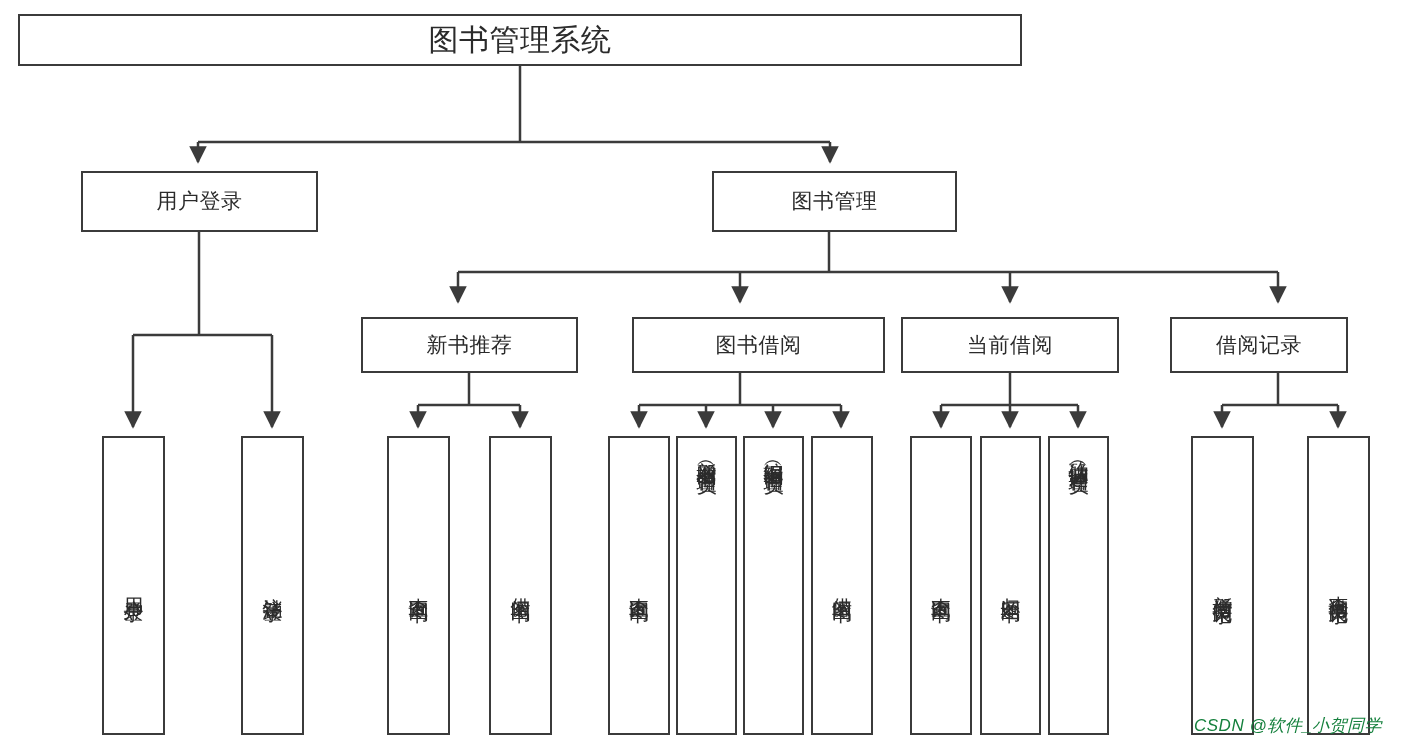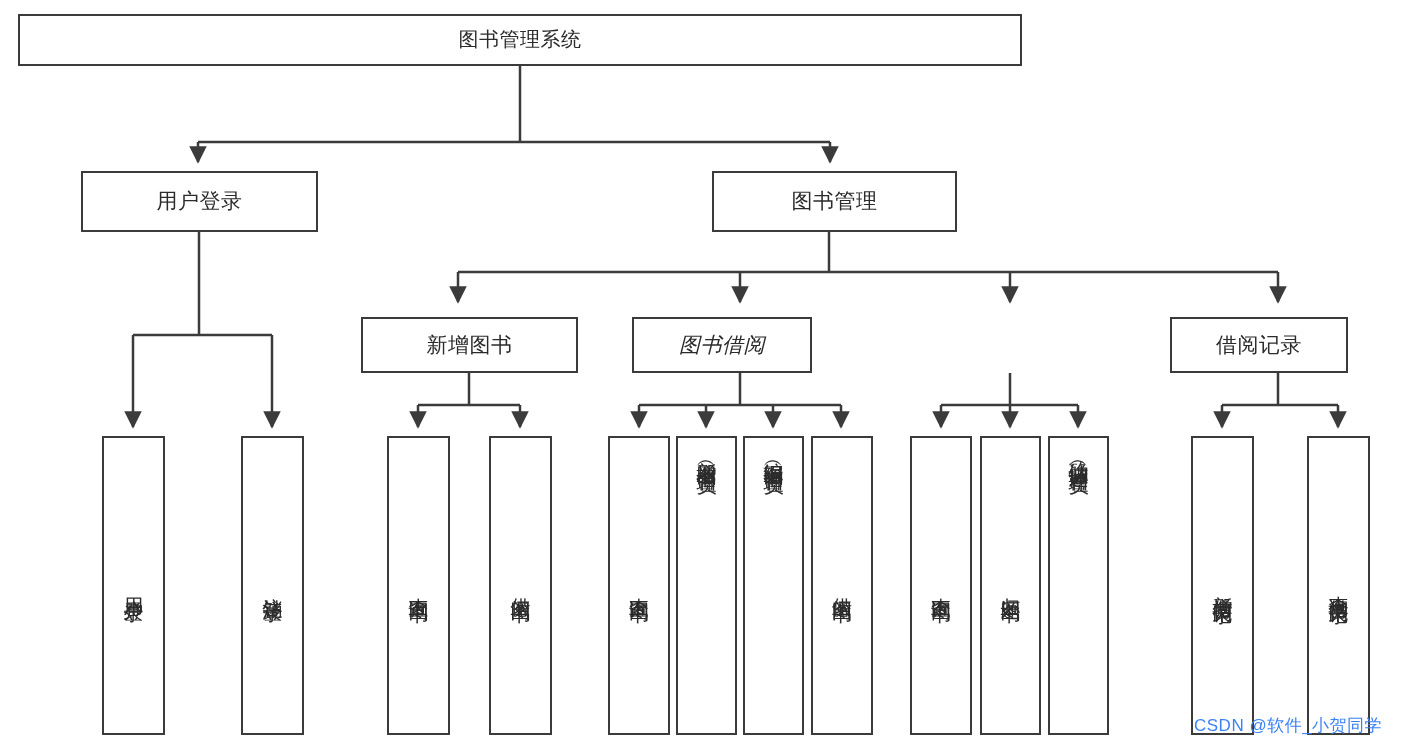--- a/index.html
+++ b/index.html
@@ -41,46 +41,47 @@
     text-align: center;
     line-height: 1.18;
     letter-spacing: 0.5px;
     color: #2b2b2b;
   }
   .node.horiz .label {
     font-size: 21px;
     writing-mode: horizontal-tb;
   }
   .node.root .label {
-    font-size: 20px;
+    font-size: 30px;
   }
   .node.vert {
     align-items: flex-start;
     justify-content: center;
     padding-top: 8px;
   }
   .node.vert .label {
     writing-mode: vertical-rl;
     text-orientation: upright;
     font-size: 20px;
     line-height: 1.25;
     letter-spacing: 2px;
     white-space: nowrap;
   }
   .node.vert.centered {
     align-items: center;
     padding-top: 0;
   }
   .watermark {
     position: absolute;
-    color: #3b82f6;
+    color: #15803d;
     font-size: 17px;
     white-space: nowrap;
     letter-spacing: 0.5px;
     font-family: "Liberation Sans", "DejaVu Sans", sans-serif;
+    font-style: italic;
   }
 </style>
 </head>
 <body>
 
 <div id="canvas">
 
   <svg id="connectors" viewBox="0 0 1405 747">
     <defs>
       <marker id="arrow" viewBox="0 0 10 10" refX="9" refY="5" markerWidth="7" markerHeight="7" orient="auto-start-reverse">
@@ -137,24 +138,27 @@
   </div>
 
   <div class="node horiz" style="left:81px; top:171px; width:237px; height:61px;">
     <span class="label">用户登录</span>
   </div>
   <div class="node horiz" style="left:712px; top:171px; width:245px; height:61px;">
     <span class="label">图书管理</span>
   </div>
 
   <div class="node horiz" style="left:361px; top:317px; width:217px; height:56px;">
-    <span class="label">新增图书</span>
-  </div>
-  <div class="node horiz" style="left:632px; top:317px; width:180px; height:56px;font-style:italic;">
+    <span class="label">新书推荐</span>
+  </div>
+  <div class="node horiz" style="left:632px; top:317px; width:253px; height:56px;">
     <span class="label">图书借阅</span>
+  </div>
+  <div class="node horiz" style="left:901px; top:317px; width:218px; height:56px;">
+    <span class="label">当前借阅</span>
   </div>
   <div class="node horiz" style="left:1170px; top:317px; width:178px; height:56px;">
     <span class="label">借阅记录</span>
   </div>
 
   <div class="node vert centered" style="left:102px; top:436px; width:63px; height:299px;">
     <span class="label">用户登录</span>
   </div>
   <div class="node vert centered" style="left:241px; top:436px; width:63px; height:299px;">
     <span class="label">注销登录</span>

